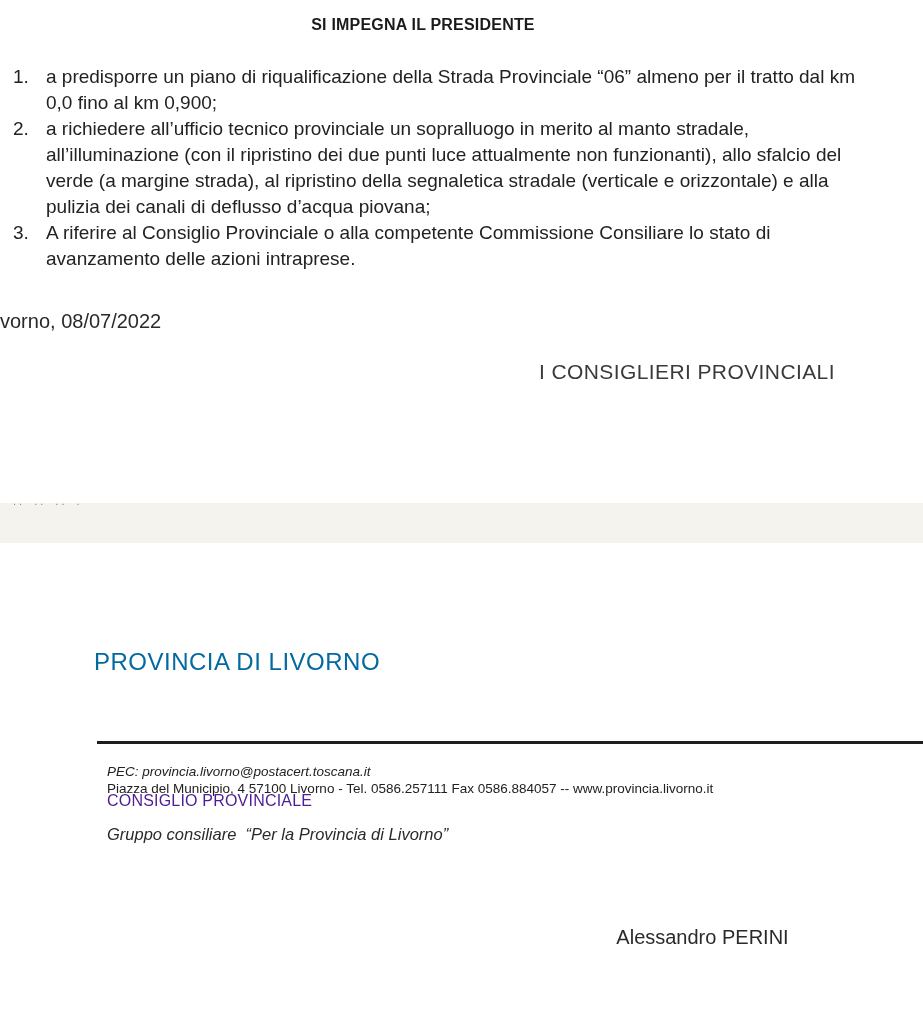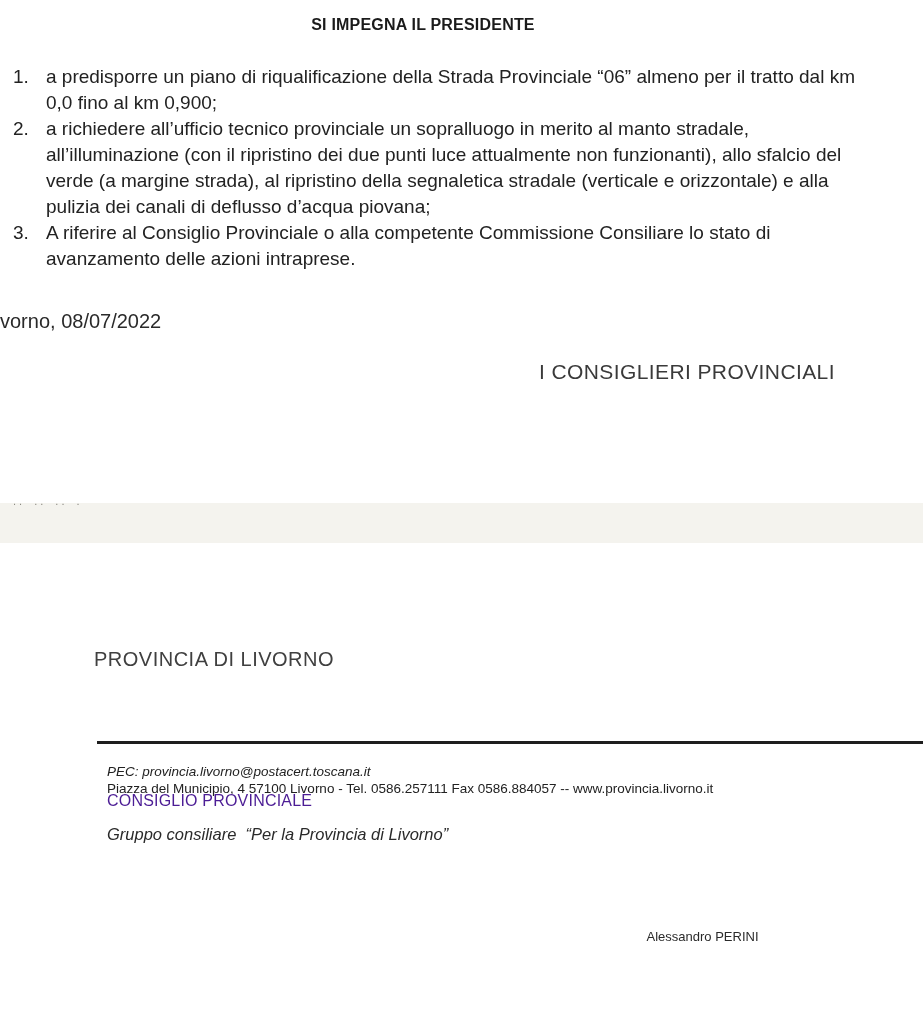--- a/index.html
+++ b/index.html
@@ -79,23 +79,23 @@
     top: 503px;
     width: 923px;
     height: 40px;
     background: #f4f3ee;
     z-index: 1;
   }
 
   .org-name {
     left: 94px;
     top: 648px;
-    font-size: 20px;
+    font-size: 24px;
     letter-spacing: 0.5px;
-    color: #404040;
+    color: #0369a1;
     white-space: nowrap;
   }
 
   .letterhead-rule {
     left: 97px;
     top: 741px;
     width: 826px;
     height: 3px;
     background: #1e1e1e;
   }
@@ -136,21 +136,21 @@
     font-style: italic;
     color: #2a2a2a;
     white-space: pre;
   }
 
   .signatories {
     left: 500px;
     top: 925px;
     width: 405px;
     text-align: center;
-    font-size: 13px;
+    font-size: 20px;
     line-height: 24px;
     color: #2a2a2a;
   }
 </style>
 </head>
 <body>
 
 <div class="abs doc-title">SI IMPEGNA IL PRESIDENTE</div>
 
 <div class="abs resolution-list">

